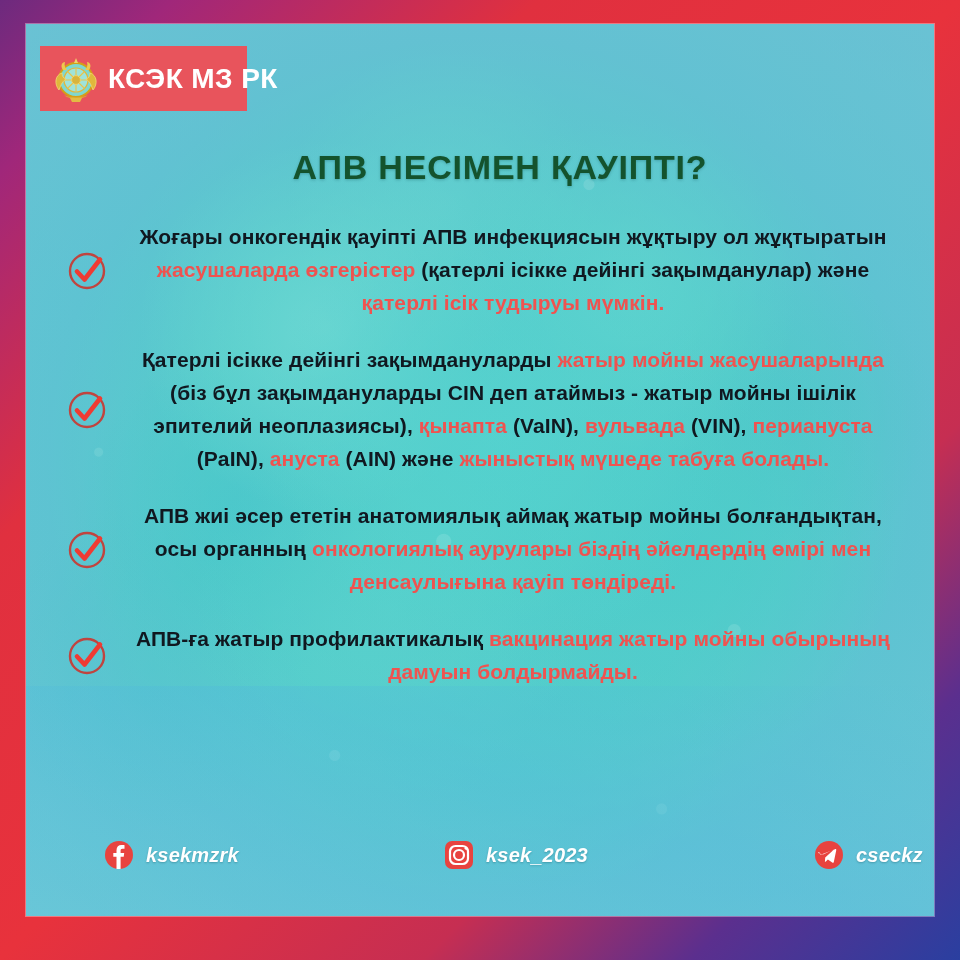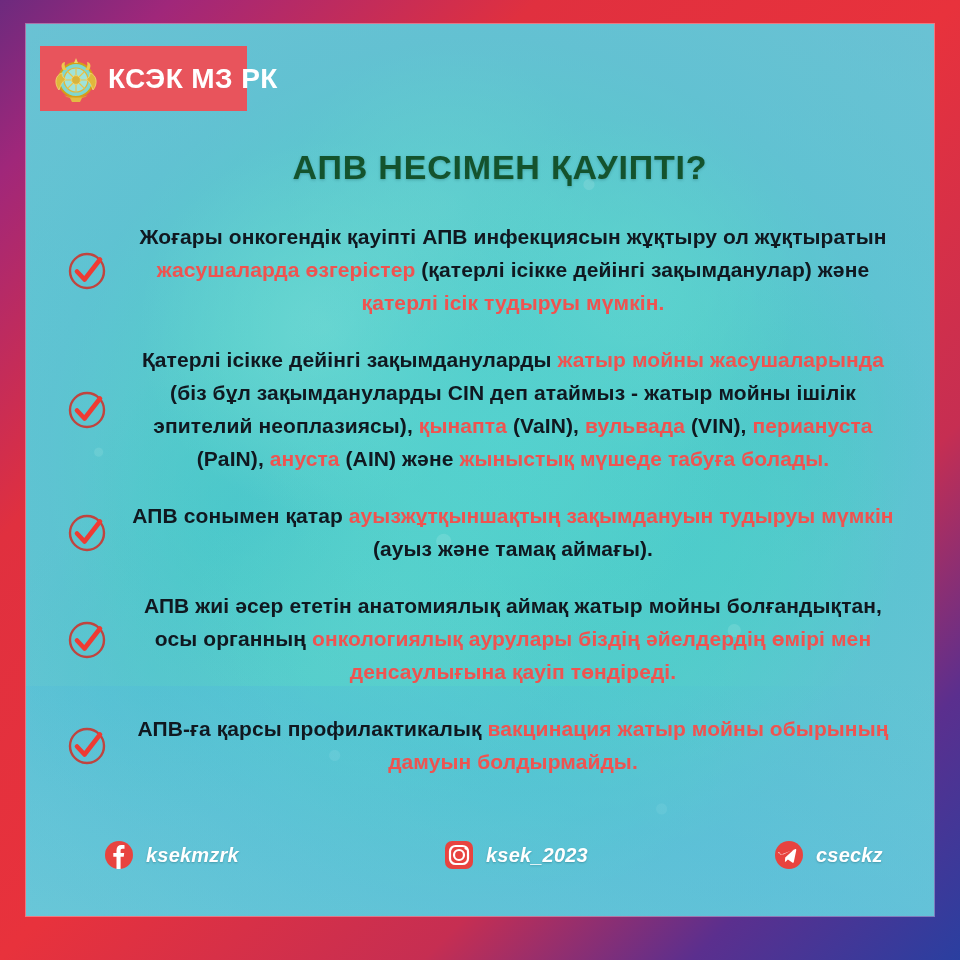--- a/index.html
+++ b/index.html
@@ -171,21 +171,21 @@
   .social .shandle {
     color: #ffffff;
     font-size: 20px;
     font-weight: bold;
     font-style: italic;
     letter-spacing: .2px;
     text-shadow: 0 1px 2px rgba(0,60,70,.3);
   }
   #social-facebook  { position: absolute; left: 78px; }
   #social-instagram { position: absolute; left: 418px; }
-  #social-telegram  { position: absolute; left: 748px; }
+  #social-telegram  { position: absolute; left: 788px; }
 </style>
 </head>
 <body>
 
 <div id="poster">
 
   <div id="card">
     <div class="bg-virus"></div>
     <div class="bg-dots"></div>
     <div class="bg-sweep"></div>
@@ -230,35 +230,28 @@
               <circle cx="23" cy="24" r="17" fill="none" stroke="#c0443f" stroke-width="2.4"></circle>
               <path d="M13 24.5 L20.5 32.5 L36 12.5" fill="none" stroke="#ef3b33" stroke-width="4.6" stroke-linecap="round" stroke-linejoin="round"></path>
             </svg></span>
           <div class="bullet-text"><span>Қатерлі ісікке дейінгі зақымдануларды </span><span class="hl">жатыр мойны жасушаларында </span><span>(біз бұл зақымдануларды CIN деп атаймыз - жатыр мойны ішілік эпителий неоплазиясы), </span><span class="hl">қынапта </span><span>(VaIN), </span><span class="hl">вульвада </span><span>(VIN), </span><span class="hl">периануста </span><span>(PaIN), </span><span class="hl">ануста </span><span>(AIN) және </span><span class="hl">жыныстық мүшеде табуға болады.</span></div>
         </div>
         <div class="bullet">
           <span class="check-icon"><svg viewBox="0 0 46 46" width="46" height="46" aria-hidden="true">
               <circle cx="23" cy="24" r="17" fill="none" stroke="#c0443f" stroke-width="2.4"></circle>
               <path d="M13 24.5 L20.5 32.5 L36 12.5" fill="none" stroke="#ef3b33" stroke-width="4.6" stroke-linecap="round" stroke-linejoin="round"></path>
             </svg></span>
-          <div class="bullet-text"><span>АПВ сонымен қатар </span><span class="hl">ауызжұтқыншақтың зақымдануын тудыруы мүмкін </span><span>(ауыз және тамақ аймағы).</span></div>
-        </div>
-        <div class="bullet">
-          <span class="check-icon"><svg viewBox="0 0 46 46" width="46" height="46" aria-hidden="true">
-              <circle cx="23" cy="24" r="17" fill="none" stroke="#c0443f" stroke-width="2.4"></circle>
-              <path d="M13 24.5 L20.5 32.5 L36 12.5" fill="none" stroke="#ef3b33" stroke-width="4.6" stroke-linecap="round" stroke-linejoin="round"></path>
-            </svg></span>
           <div class="bullet-text"><span>АПВ жиі әсер ететін анатомиялық аймақ жатыр мойны болғандықтан, осы органның </span><span class="hl">онкологиялық аурулары біздің әйелдердің өмірі мен денсаулығына қауіп төндіреді.</span></div>
         </div>
         <div class="bullet">
           <span class="check-icon"><svg viewBox="0 0 46 46" width="46" height="46" aria-hidden="true">
               <circle cx="23" cy="24" r="17" fill="none" stroke="#c0443f" stroke-width="2.4"></circle>
               <path d="M13 24.5 L20.5 32.5 L36 12.5" fill="none" stroke="#ef3b33" stroke-width="4.6" stroke-linecap="round" stroke-linejoin="round"></path>
             </svg></span>
-          <div class="bullet-text"><span>АПВ-ға қарсы профилактикалық </span><span class="hl">вакцинация жатыр мойны обырының дамуын болдырмайды.</span></div>
+          <div class="bullet-text"><span>АПВ-ға жатыр профилактикалық </span><span class="hl">вакцинация жатыр мойны обырының дамуын болдырмайды.</span></div>
         </div>
       </div>
 
     <div id="footer">
 
       <div class="social" id="social-facebook">
         <span class="sicon">
           <svg viewBox="0 0 30 30" width="30" height="30" aria-hidden="true">
             <circle cx="15" cy="15" r="14" fill="#e8433f"></circle>
             <path d="M16.6 29V16.8h3.1l.5-3.8h-3.6v-2.4c0-1.1.3-1.9 1.9-1.9h2V5.2c-.35-.05-1.6-.15-3-.15-3 0-5 1.8-5 5.1v2.85H9.3v3.8h3.2V29z" fill="#ffffff"></path>

